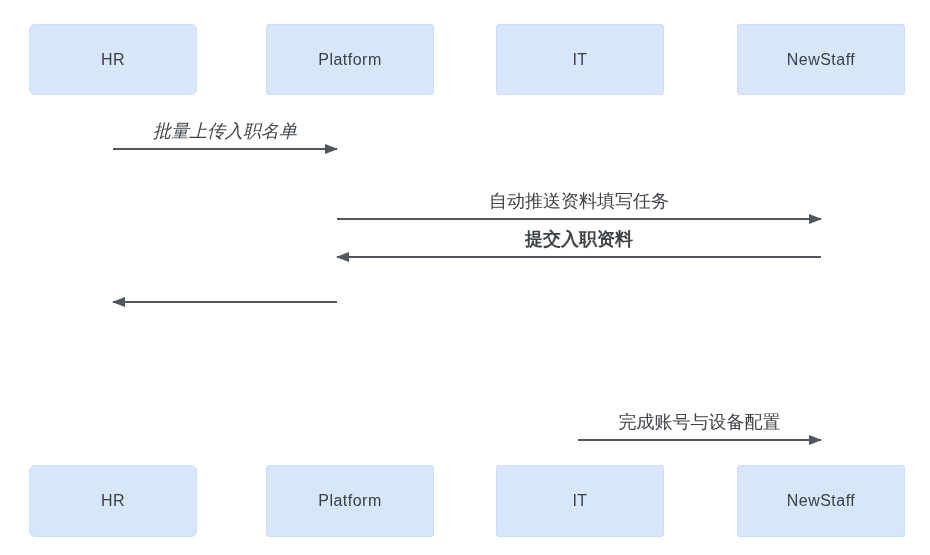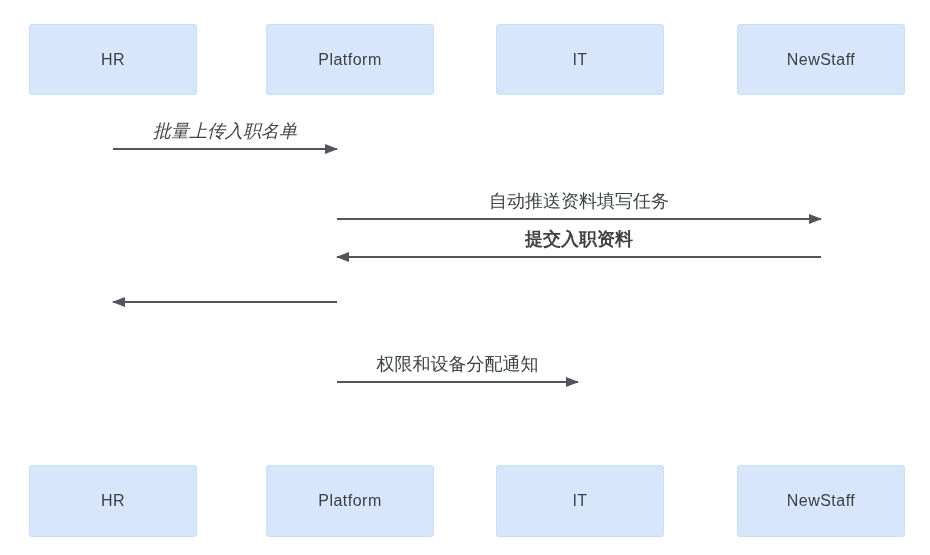--- a/index.html
+++ b/index.html
@@ -25,21 +25,21 @@
     border-radius: 3px;
     display: flex;
     align-items: center;
     justify-content: center;
   }
   .actor .actor-label {
     font-size: 16px;
     letter-spacing: 0.5px;
     color: var(--actor-text, #3b4045);
   }
-  .col0 { left: 29px; }
+  .col0 { left: 29px; border-radius: 6px; }
   .col1 { left: 266px; }
   .col2 { left: 496px; }
   .col3 { left: 737px; }
   .row-top { top: 24px; }
   .row-bottom { top: 465px; height: 72px; }
 
   .msg {
     position: absolute;
   }
   .msg .msg-label {
@@ -119,27 +119,27 @@
       <span class="arrow-head to-left"></span>
     </div>
   </div>
 
   <div class="msg m3">
     <div class="msg-line">
       <span class="arrow-head to-left"></span>
     </div>
   </div>
 
-  <div class="msg m4">
-    <div class="msg-label">权限和设备分配通知</div>
+
+  <div class="msg m5">
+    <div class="msg-label">完成账号与设备配置</div>
     <div class="msg-line">
       <span class="arrow-head to-right"></span>
     </div>
   </div>
-
 
   <div class="actor col0 row-bottom">
     <span class="actor-label">HR</span>
   </div>
   <div class="actor col1 row-bottom">
     <span class="actor-label">Platform</span>
   </div>
   <div class="actor col2 row-bottom">
     <span class="actor-label">IT</span>
   </div>

